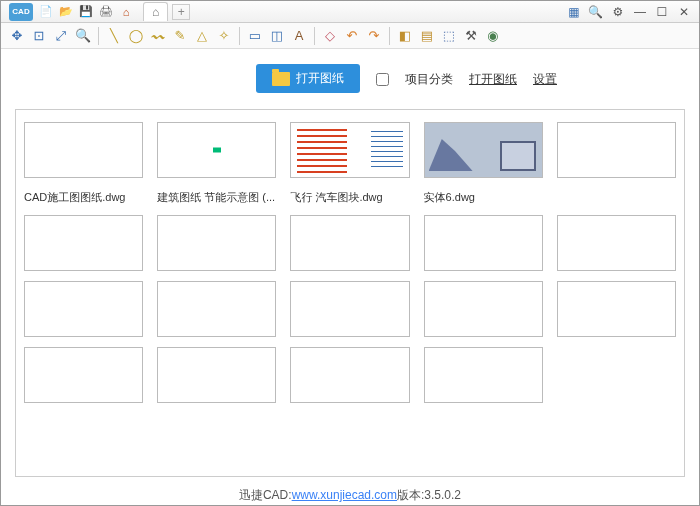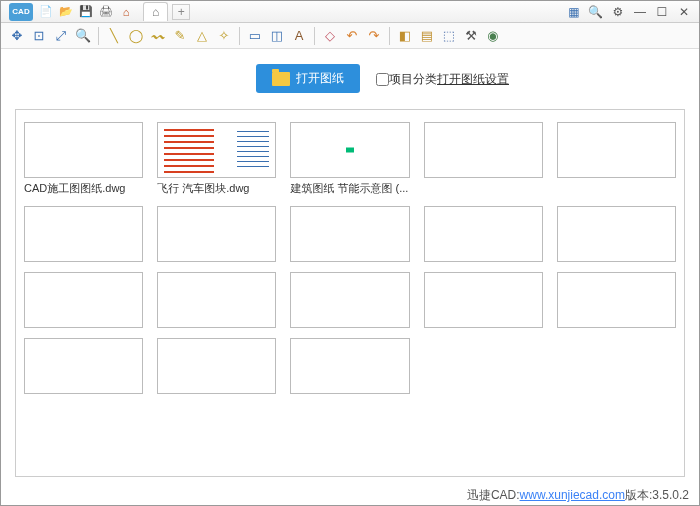--- a/index.html
+++ b/index.html
@@ -13,30 +13,30 @@
 .spacer{flex:1}
 .win-controls{display:flex;gap:8px;align-items:center}
 .win-btn{width:14px;height:14px;display:flex;align-items:center;justify-content:center;color:#555;cursor:pointer;font-size:12px}
 .toolbar{height:26px;background:#fafafa;border-bottom:1px solid #ddd;display:flex;align-items:center;padding:0 6px;gap:2px}
 .tool-btn{width:20px;height:20px;display:flex;align-items:center;justify-content:center;cursor:pointer;border-radius:2px;font-size:13px}
 .sep{width:1px;height:18px;background:#ccc;margin:0 3px}
 .content{position:relative;height:calc(100% - 22px - 26px - 20px);background:#fff}
 .open-btn{position:absolute;top:15px;left:255px;background:#2d8fdc;color:#fff;padding:6px 16px;border-radius:3px;display:flex;align-items:center;gap:6px;cursor:pointer;font-size:14px}
 .open-btn-icon{width:18px;height:14px;background:#f5c842;border-radius:1px;position:relative}
 .open-btn-icon:before{content:"";position:absolute;top:-3px;left:0;width:7px;height:3px;background:#f5c842;border-radius:1px 1px 0 0}
-.options{position:absolute;top:22px;left:375px;display:flex;align-items:center;gap:0;font-size:12px;color:#333}
+.options{position:absolute;top:22px;left:375px;display:flex;align-items:center;gap:16px;font-size:12px;color:#333}
 .link{text-decoration:underline;color:#333;cursor:pointer}
 .recent-label{position:absolute;top:32px;left:16px;background:#4a9fd8;color:#fff;padding:5px 14px;font-size:13px}
 .grid-area{position:absolute;top:60px;left:14px;right:14px;bottom:8px;border:1px solid #ccc;padding:12px 8px 8px}
 .file-grid{display:grid;grid-template-columns:repeat(5,1fr);gap:10px 14px}
-.file-item{display:flex;flex-direction:column;gap:3px}
+.file-item{display:flex;flex-direction:column;gap:12px}
 .thumb{width:100%;height:56px;border:1px solid #bbb;background:#fff;position:relative;overflow:hidden;cursor:pointer}
 .fname{font-size:11px;color:#333;white-space:nowrap;overflow:hidden;text-overflow:ellipsis}
 .empty-thumb{width:100%;height:56px;border:1px solid #bbb;background:#fff}
-.statusbar{position:absolute;bottom:0;left:0;right:0;height:20px;display:flex;align-items:center;justify-content:flex-end;padding:0 10px;font-size:11px;color:#555;background:#fff}
+.statusbar{position:absolute;bottom:0;left:0;right:0;height:20px;display:flex;align-items:center;justify-content:center;padding:0 10px;font-size:11px;color:#555;background:#fff}
 .statusbar a{color:#3b82f6;text-decoration:underline}
 
 .t2{background:linear-gradient(90deg,#fff 60%,#f0f0f0 60%)}
 .t2:before{content:"";position:absolute;left:6px;top:4px;width:2px;height:48px;background:#b03060}
 .t2:after{content:"";position:absolute;left:20px;top:4px;width:2px;height:48px;background:#b03060}
 .t2 .bars{position:absolute;right:4px;top:6px;width:40px;height:44px;background:repeating-linear-gradient(0deg,#333 0,#333 1px,transparent 1px,transparent 6px)}
 .t3 .car{position:absolute;left:6px;top:6px;width:50px;height:44px;background:repeating-linear-gradient(0deg,#d84020 0,#d84020 2px,transparent 2px,transparent 6px)}
 .t3 .side{position:absolute;right:6px;top:8px;width:32px;height:36px;background:repeating-linear-gradient(0deg,#3a6fb0 0,#3a6fb0 1px,transparent 1px,transparent 5px)}
 .t4:before{content:"";position:absolute;left:50%;top:50%;width:8px;height:5px;background:#0b7;transform:translate(-50%,-50%)}
 .t5{background:#b8c4d4}
@@ -110,29 +110,36 @@
     <span class="link">设置</span>
   </div>
 
   <div class="grid-area">
     <div class="file-grid">
       <div class="file-item">
         <div class="thumb"></div>
         <div class="fname">CAD施工图图纸.dwg</div>
       </div>
       <div class="file-item">
+        <div class="thumb t4"></div>
+        <div class="fname">建筑图纸 节能示意图 (...</div>
+      </div>
+      <div class="file-item">
         <div class="thumb t3">
             <div class="car"></div>
             <div class="side"></div>
           </div>
         <div class="fname">飞行 汽车图块.dwg</div>
       </div>
       <div class="file-item">
-        <div class="thumb t4"></div>
-        <div class="fname">建筑图纸 节能示意图 (...</div>
+        <div class="thumb t5">
+            <div class="shape"></div>
+            <div class="box"></div>
+          </div>
+        <div class="fname">实体6.dwg</div>
       </div>
       <div class="empty-thumb"></div>
       <div class="empty-thumb"></div>
       <div class="empty-thumb"></div>
       <div class="empty-thumb"></div>
       <div class="empty-thumb"></div>
       <div class="empty-thumb"></div>
       <div class="empty-thumb"></div>
       <div class="empty-thumb"></div>
       <div class="empty-thumb"></div>

